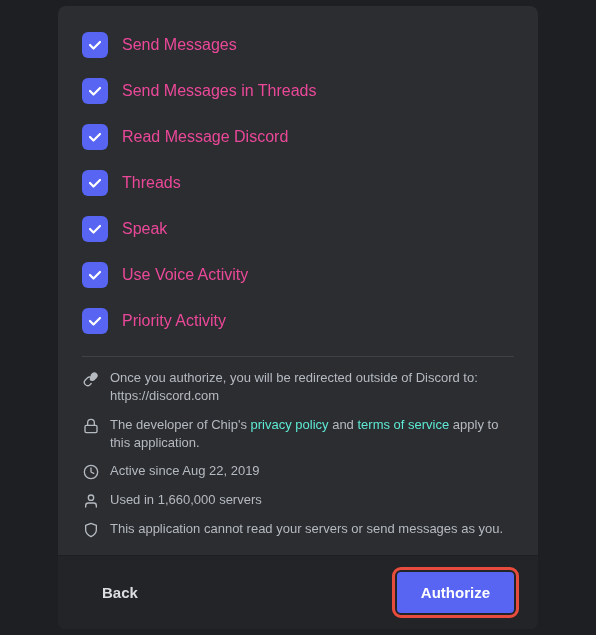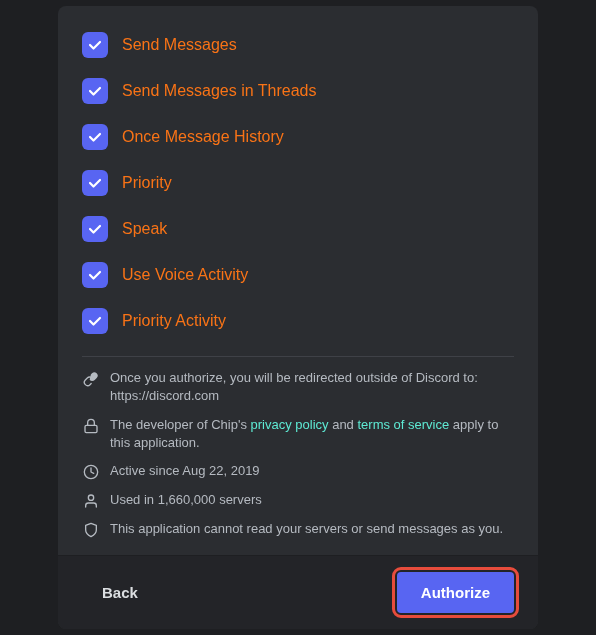--- a/index.html
+++ b/index.html
@@ -39,21 +39,21 @@
       display: flex;
       align-items: center;
       justify-content: center;
       flex-shrink: 0;
     }
     .checkbox svg {
       width: 16px;
       height: 16px;
     }
     .permission-label {
-      color: #f97316;
+      color: #ec4899;
       font-size: 16px;
       font-weight: 500;
     }
     .divider {
       height: 1px;
       background: #3f4147;
       margin: 12px 24px;
     }
     .info-section {
       padding: 0 24px 16px 24px;
@@ -135,29 +135,29 @@
   </svg>
         </div>
         <span class="permission-label">Send Messages in Threads</span>
       </div>
       <div class="permission-item">
         <div class="checkbox">
           <svg viewBox="0 0 16 16" fill="none" xmlns="http://www.w3.org/2000/svg">
     <path d="M3 8L6.5 11.5L13 5" stroke="white" stroke-width="2.2" stroke-linecap="round" stroke-linejoin="round"></path>
   </svg>
         </div>
-        <span class="permission-label">Once Message History</span>
-      </div>
-      <div class="permission-item">
-        <div class="checkbox">
-          <svg viewBox="0 0 16 16" fill="none" xmlns="http://www.w3.org/2000/svg">
-    <path d="M3 8L6.5 11.5L13 5" stroke="white" stroke-width="2.2" stroke-linecap="round" stroke-linejoin="round"></path>
-  </svg>
-        </div>
-        <span class="permission-label">Priority</span>
+        <span class="permission-label">Read Message Discord</span>
+      </div>
+      <div class="permission-item">
+        <div class="checkbox">
+          <svg viewBox="0 0 16 16" fill="none" xmlns="http://www.w3.org/2000/svg">
+    <path d="M3 8L6.5 11.5L13 5" stroke="white" stroke-width="2.2" stroke-linecap="round" stroke-linejoin="round"></path>
+  </svg>
+        </div>
+        <span class="permission-label">Threads</span>
       </div>
       <div class="permission-item">
         <div class="checkbox">
           <svg viewBox="0 0 16 16" fill="none" xmlns="http://www.w3.org/2000/svg">
     <path d="M3 8L6.5 11.5L13 5" stroke="white" stroke-width="2.2" stroke-linecap="round" stroke-linejoin="round"></path>
   </svg>
         </div>
         <span class="permission-label">Speak</span>
       </div>
       <div class="permission-item">

